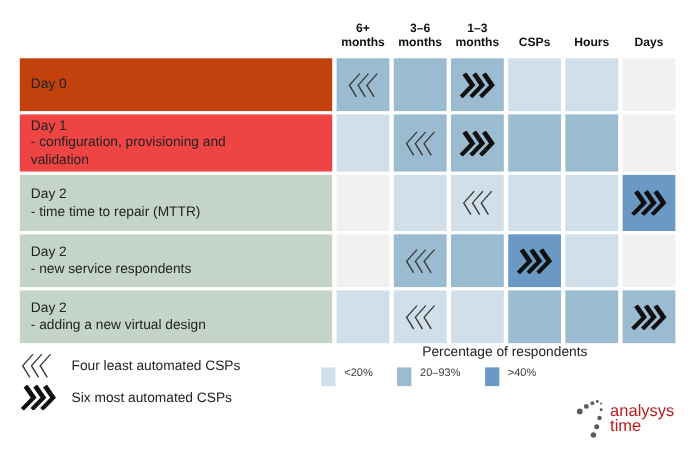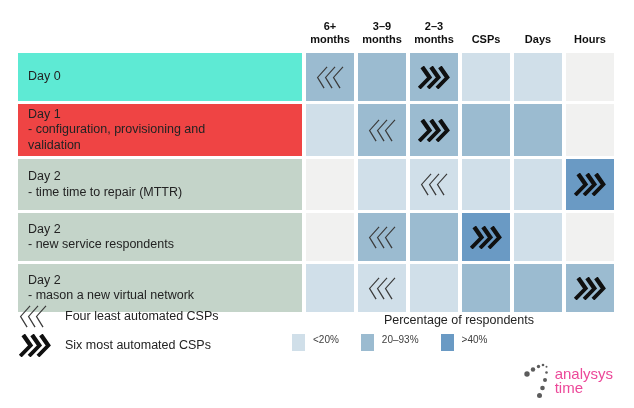--- a/index.html
+++ b/index.html
@@ -19,61 +19,61 @@
     display:flex;flex-direction:column;justify-content:flex-end;align-items:center;
     text-align:center;font-weight:700;font-size:11px;line-height:1.12;
     padding-bottom:5px;color:#101010;letter-spacing:0;
   }
   .rowlabel{
     display:flex;flex-direction:column;justify-content:center;
     padding:4px 42px 4px 10px;font-size:12.5px;line-height:1.22;color:#232323;
   }
   .cell{display:flex;align-items:center;justify-content:center;}
   .mk{transform:skewX(-8deg);display:block;}
-  .mleg{position:absolute;left:18px;top:304px;}
+  .mleg{position:absolute;left:18px;top:320px;}
   .mleg-item{display:flex;align-items:center;gap:13px;height:24px;font-size:12.5px;color:#232323;}
   .mleg-item + .mleg-item{margin-top:5px;}
   .mleg-icon{width:34px;display:flex;justify-content:flex-start;}
   .pleg{position:absolute;left:292px;top:313px;width:242px;}
   .pleg-title{text-align:right;font-size:12.5px;color:#232323;margin-bottom:7px;}
   .pleg-items{display:flex;align-items:center;gap:22px;}
   .pleg-item{display:flex;align-items:flex-start;gap:8px;font-size:10px;color:#404040;}
   .swatch{width:13px;height:17px;flex:0 0 13px;}
   .logo{position:absolute;right:21px;bottom:8px;display:flex;align-items:center;gap:5px;}
-  .logo-text{color:#ec4899;font-size:15px;line-height:0.95;}
+  .logo-text{color:#b91c1c;font-size:15px;line-height:0.95;}
 </style>
 </head>
 <body>
 
 <div class="stage">
 
   <div class="matrix">
       <div class="corner"></div>
       <div class="colhead">
         <div>6+</div>
         <div>months</div>
       </div>
       <div class="colhead">
-        <div>3–9</div>
+        <div>3–6</div>
         <div>months</div>
       </div>
       <div class="colhead">
-        <div>2–3</div>
+        <div>1–3</div>
         <div>months</div>
       </div>
       <div class="colhead">
         <div>CSPs</div>
       </div>
       <div class="colhead">
+        <div>Hours</div>
+      </div>
+      <div class="colhead">
         <div>Days</div>
       </div>
-      <div class="colhead">
-        <div>Hours</div>
-      </div>
-      <div class="rowlabel" style="background: #5eead4;">
+      <div class="rowlabel" style="background: #c2410c;">
         <div>Day 0</div>
       </div>
       <div class="cell" style="background: rgb(155, 187, 208);">
         <svg class="mk" width="30" height="23" viewBox="0 0 30 26" fill="none">
           <polyline points="10,1 1,13 10,25" stroke="#3c3c3c" stroke-width="1.4"></polyline>
           <polyline points="19,1 10,13 19,25" stroke="#3c3c3c" stroke-width="1.4"></polyline>
           <polyline points="28,1 19,13 28,25" stroke="#3c3c3c" stroke-width="1.4"></polyline>
         </svg>
       </div>
       <div class="cell" style="background: rgb(155, 187, 208);"></div>
@@ -148,21 +148,21 @@
         <svg class="mk" width="34" height="23" viewBox="0 0 36 26" fill="none">
           <polyline points="3,1 13,13 3,25" stroke="#101010" stroke-width="4.6"></polyline>
           <polyline points="13,1 23,13 13,25" stroke="#101010" stroke-width="4.6"></polyline>
           <polyline points="23,1 33,13 23,25" stroke="#101010" stroke-width="4.6"></polyline>
         </svg>
       </div>
       <div class="cell" style="background: rgb(208, 223, 233);"></div>
       <div class="cell" style="background: rgb(241, 241, 240);"></div>
       <div class="rowlabel" style="background: rgb(196, 212, 201);">
         <div>Day 2</div>
-        <div>- mason a new virtual network</div>
+        <div>- adding a new virtual design</div>
       </div>
       <div class="cell" style="background: rgb(208, 223, 233);"></div>
       <div class="cell" style="background: rgb(208, 223, 233);">
         <svg class="mk" width="30" height="23" viewBox="0 0 30 26" fill="none">
           <polyline points="10,1 1,13 10,25" stroke="#3c3c3c" stroke-width="1.4"></polyline>
           <polyline points="19,1 10,13 19,25" stroke="#3c3c3c" stroke-width="1.4"></polyline>
           <polyline points="28,1 19,13 28,25" stroke="#3c3c3c" stroke-width="1.4"></polyline>
         </svg>
       </div>
       <div class="cell" style="background: rgb(208, 223, 233);"></div>

